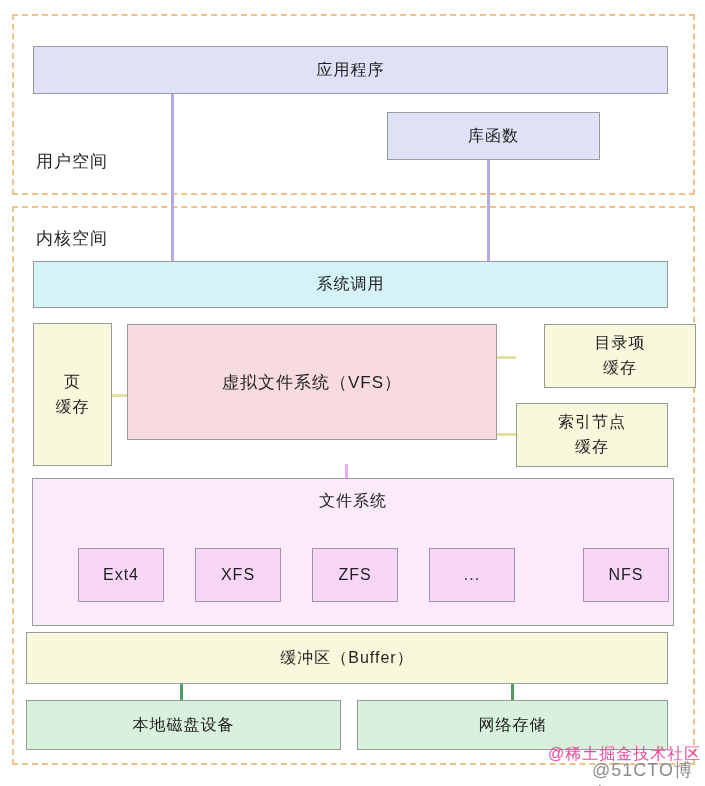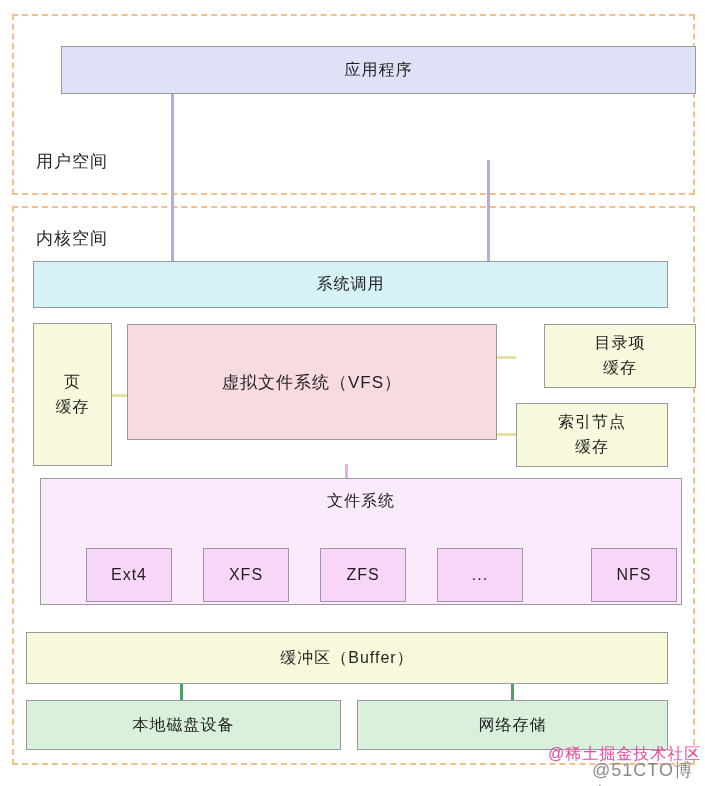--- a/index.html
+++ b/index.html
@@ -30,21 +30,21 @@
     position: absolute;
     border: 1px solid #9a9a9a;
     display: flex;
     align-items: center;
     justify-content: center;
     text-align: center;
     font-size: 16px;
     letter-spacing: 1px;
   }
   .box .two-line span { display: block; line-height: 1.55; }
-  .lavender { background: #dfe1f6; margin-left: 28px; }
+  .lavender { background: #dfe1f6; }
   .cyan     { background: #d5f3f6; }
   .yellow   { background: #f8f8dc; }
   .pinkbox  { background: #f8dbe1; font-size: 17px; }
   .fs-outer { background: #fbeafb; }
   .fs-inner { background: #f7d6f7; border: 1px solid #a094a8; }
   .green    { background: #d9f0dc; }
   .fs-title {
     position: absolute;
     top: 12px; left: 0; right: 0;
     text-align: center;
@@ -87,20 +87,23 @@
   <div class="connector h-line yellow-line" style="left:112px; top:394px; width:15px;"></div>
   <div class="connector h-line yellow-line" style="left:497px; top:356px; width:19px;"></div>
   <div class="connector h-line yellow-line" style="left:497px; top:433px; width:19px;"></div>
   <div class="connector v-line pink-line" style="left:345px; top:464px; height:14px;"></div>
   <div class="connector v-line green-line" style="left:180px; top:684px; height:16px;"></div>
   <div class="connector v-line green-line" style="left:511px; top:684px; height:16px;"></div>
 
   <div class="box lavender" style="left:33px; top:46px; width:635px; height:48px;">
     <span>应用程序</span>
   </div>
+  <div class="box lavender" style="left:387px; top:112px; width:213px; height:48px;">
+    <span>库函数</span>
+  </div>
 
   <div class="box cyan" style="left:33px; top:261px; width:635px; height:47px;">
     <span>系统调用</span>
   </div>
 
   <div class="box yellow" style="left:33px; top:323px; width:79px; height:143px;">
     <div class="two-line">
       <span>页</span>
       <span>缓存</span>
     </div>
@@ -117,21 +120,21 @@
     </div>
   </div>
 
   <div class="box yellow" style="left:516px; top:403px; width:152px; height:64px;">
     <div class="two-line">
       <span>索引节点</span>
       <span>缓存</span>
     </div>
   </div>
 
-  <div class="box fs-outer" style="left:40px; top:478px; width:642px; height:127px;padding-left:16px;">
+  <div class="box fs-outer" style="left:32px; top:478px; width:642px; height:148px;padding-left:16px;">
     <div class="fs-title">文件系统</div>
     <div class="box fs-inner" style="left:45px; top:69px; width:86px; height:54px;">
       <span>Ext4</span>
     </div>
     <div class="box fs-inner" style="left:162px; top:69px; width:86px; height:54px;">
       <span>XFS</span>
     </div>
     <div class="box fs-inner" style="left:279px; top:69px; width:86px; height:54px;">
       <span>ZFS</span>
     </div>

